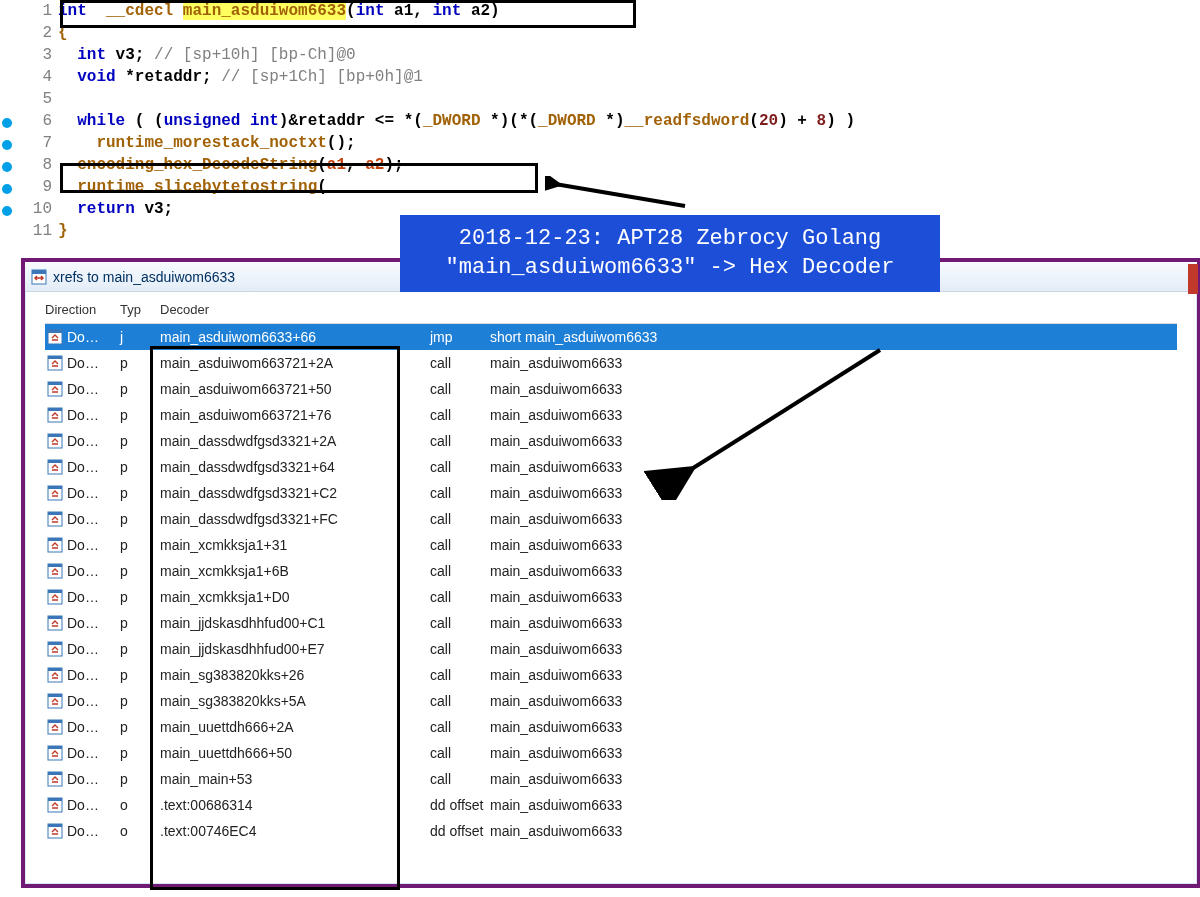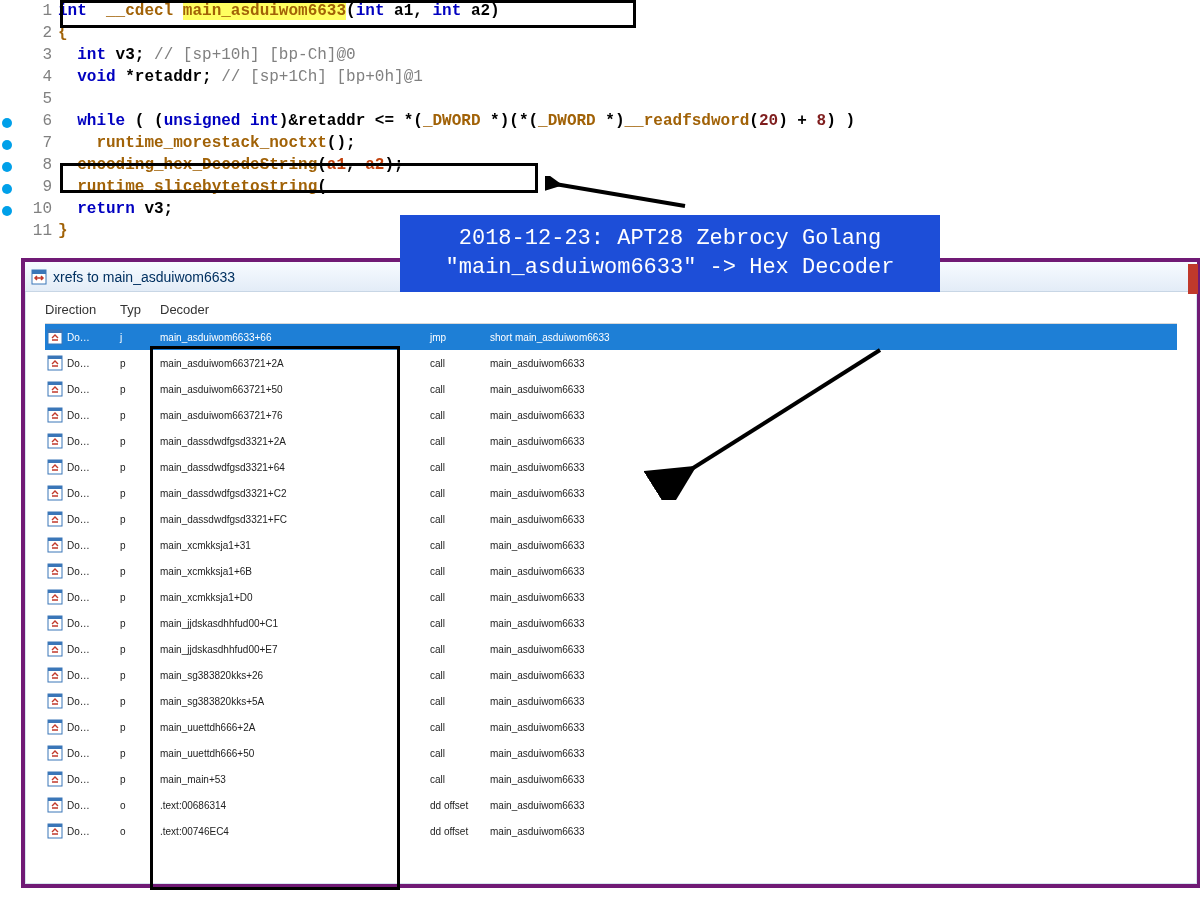--- a/index.html
+++ b/index.html
@@ -32,21 +32,21 @@
   .win-icon { width: 16px; height: 16px; }
   .xrefs-title-text { font-size: 14px; color: #003060; }
   .xrefs-body { padding: 10px 20px; }
   
   .xrefs-header { display: flex; font-size: 13px; color: #333; padding-bottom: 6px; border-bottom: 1px solid #d8d8d8; }
   .col-dir { width: 75px; }
   .col-typ { width: 40px; }
   .col-addr { width: 270px; }
   
   .xrefs-rows { }
-  .xrefs-row { display: flex; align-items: center; height: 26px; font-size: 10px; color: #222; }
+  .xrefs-row { display: flex; align-items: center; height: 26px; font-size: 14px; color: #222; }
   .xrefs-row.selected { background: #1e7fd6; color: #fff; }
   .row-icon { width: 20px; display: flex; justify-content: center; }
   .row-dir { width: 55px; padding-left: 2px; overflow: hidden; text-overflow: clip; white-space: nowrap; }
   .row-typ { width: 40px; }
   .row-addr { width: 270px; white-space: nowrap; }
   .row-inst { width: 60px; }
   .row-target { flex: 1; }
   
   .box-addrs { position: absolute; left: 150px; top: 346px; width: 250px; height: 544px; border: 3px solid #000; pointer-events: none; z-index: 40; }
   

